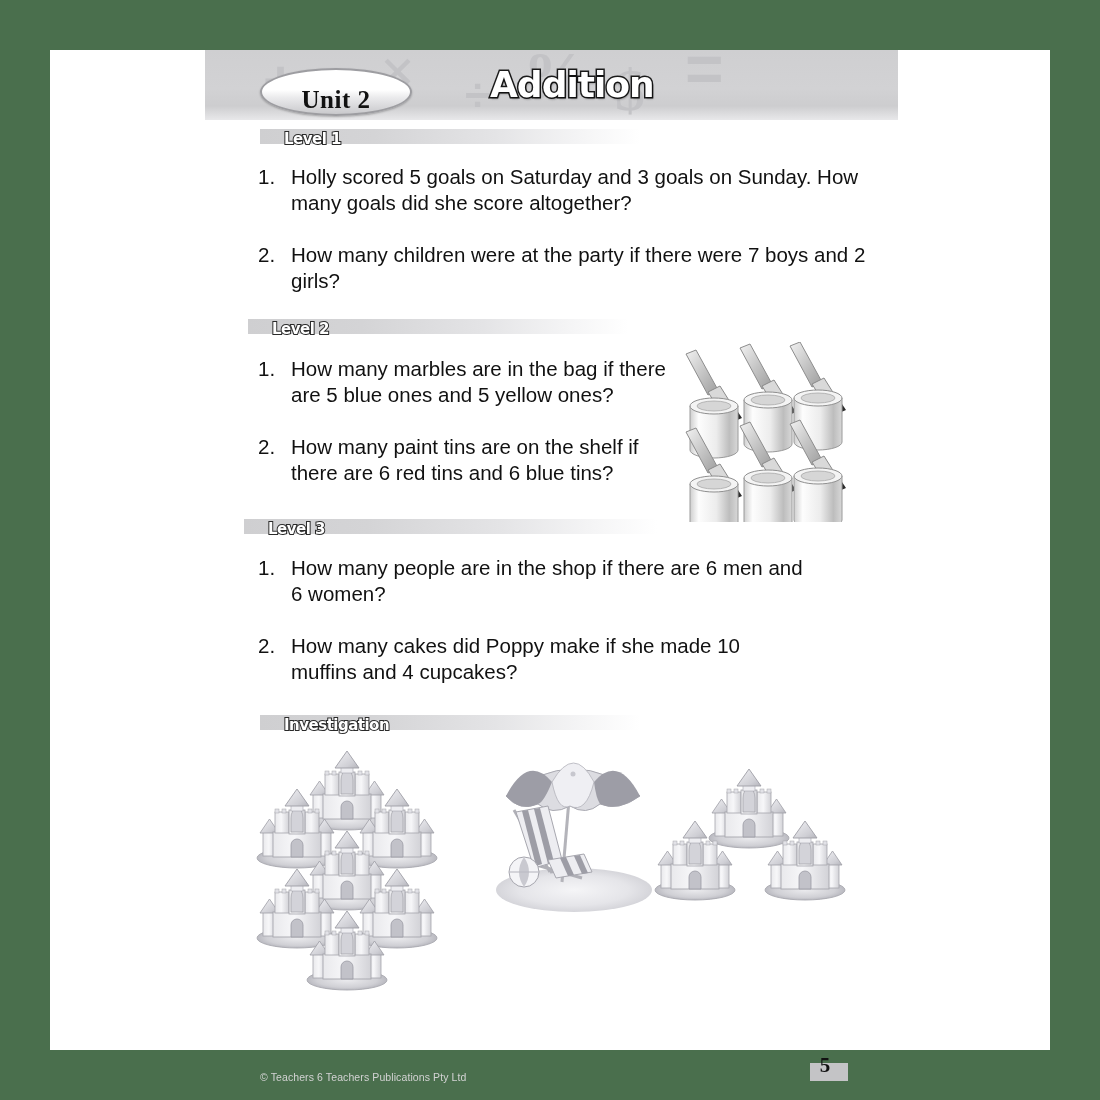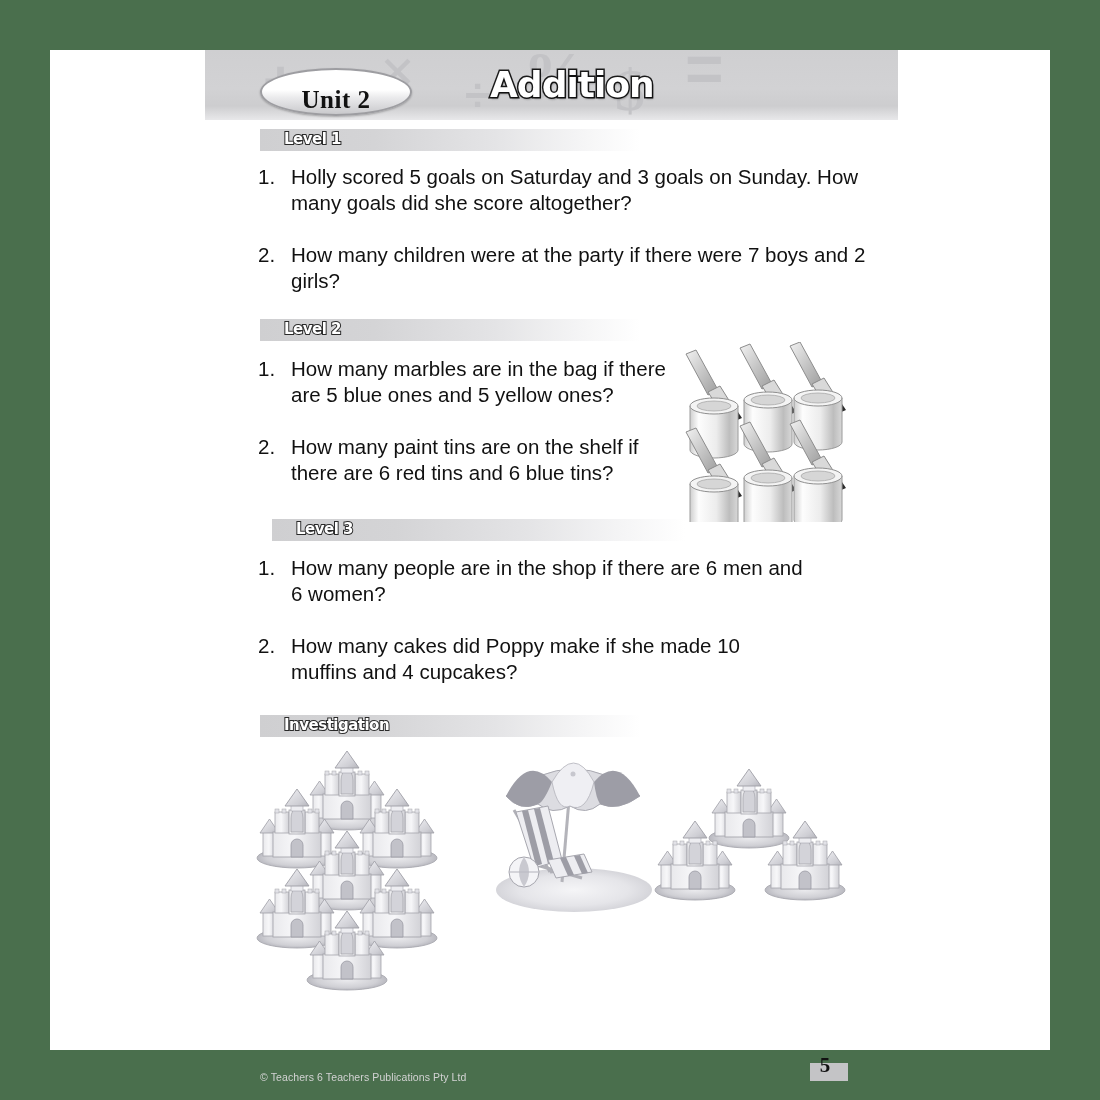--- a/index.html
+++ b/index.html
@@ -79,21 +79,21 @@
     letter-spacing: -1px;
     color: #ffffff;
     -webkit-text-stroke: 3px #1a1a1a;
     paint-order: stroke fill;
     text-shadow: 1px 2px 2px rgba(0,0,0,.35);
   }
 
   
   .sec-bar {
     position: absolute;
-    height: 22px;
+    height: 15px;
     background: linear-gradient(to right, #cfcfd1 0%, #d4d4d6 30%, #e4e4e6 62%, #f5f5f6 85%, #ffffff 100%);
   }
   .sec-bar .sec-label {
     position: absolute;
     left: 24px;
     top: 1px;
     font-family: "DejaVu Sans", sans-serif;
     font-weight: bold;
     font-size: 15px;
     letter-spacing: -.5px;
@@ -185,21 +185,21 @@
   </div>
   <div class="q" style="left:208px; top:114px; width:620px;">
     <span class="num">1.</span>
     <span class="txt">Holly scored 5 goals on Saturday and 3 goals on Sunday. How many goals did she score altogether?</span>
   </div>
   <div class="q" style="left:208px; top:192px; width:615px;">
     <span class="num">2.</span>
     <span class="txt">How many children were at the party if there were 7 boys and 2 girls?</span>
   </div>
 
-  <div class="sec-bar" style="left:210px; top:269px; width:380px;">
+  <div class="sec-bar" style="left:198px; top:269px; width:380px;">
     <span class="sec-label">Level 2</span>
   </div>
   <div class="q" style="left:208px; top:306px; width:440px;">
     <span class="num">1.</span>
     <span class="txt">How many marbles are in the bag if there are 5 blue ones and 5 yellow ones?</span>
   </div>
   <div class="q" style="left:208px; top:384px; width:400px;">
     <span class="num">2.</span>
     <span class="txt">How many paint tins are on the shelf if there are 6 red tins and 6 blue tins?</span>
   </div>
@@ -235,21 +235,21 @@
       </defs>
       <use href="#painttin" x="58" y="2"></use>
       <use href="#painttin" x="108" y="0"></use>
       <use href="#painttin" x="4" y="8"></use>
       <use href="#painttin" x="58" y="80"></use>
       <use href="#painttin" x="108" y="78"></use>
       <use href="#painttin" x="4" y="86"></use>
     </svg>
   </div>
 
-  <div class="sec-bar" style="left:222px; top:469px; width:380px;padding-left:33px;">
+  <div class="sec-bar" style="left:194px; top:469px; width:380px;padding-left:33px;">
     <span class="sec-label">Level 3</span>
   </div>
   <div class="q" style="left:208px; top:505px; width:560px;">
     <span class="num">1.</span>
     <span class="txt">How many people are in the shop if there are 6 men and 6 women?</span>
   </div>
   <div class="q" style="left:208px; top:583px; width:500px;">
     <span class="num">2.</span>
     <span class="txt">How many cakes did Poppy make if she made 10 muffins and 4 cupcakes?</span>
   </div>

